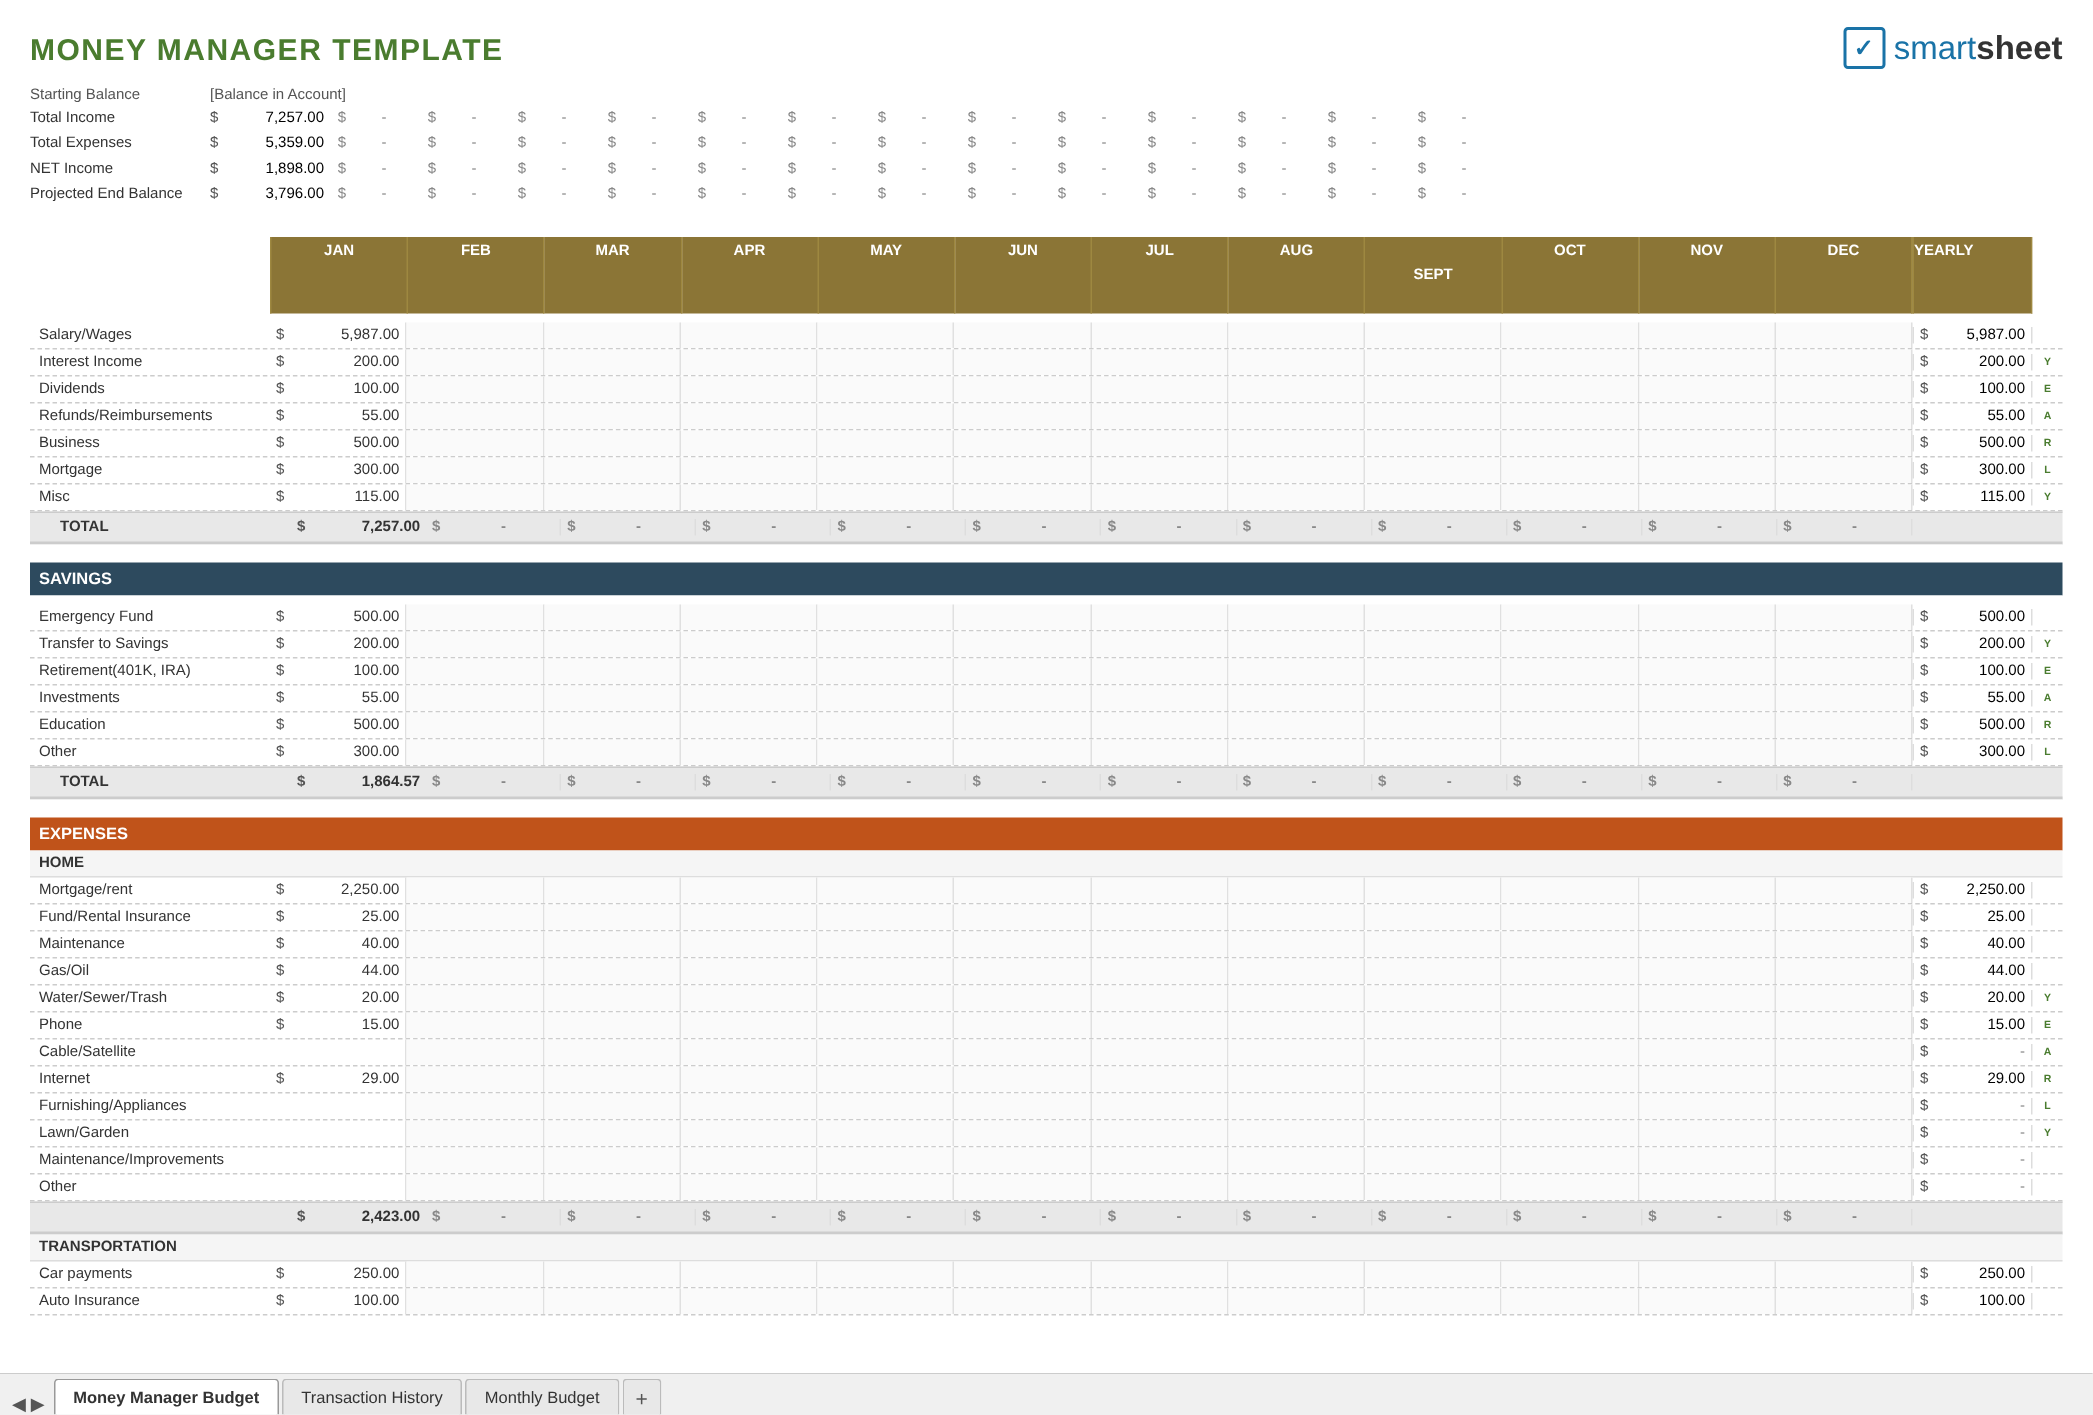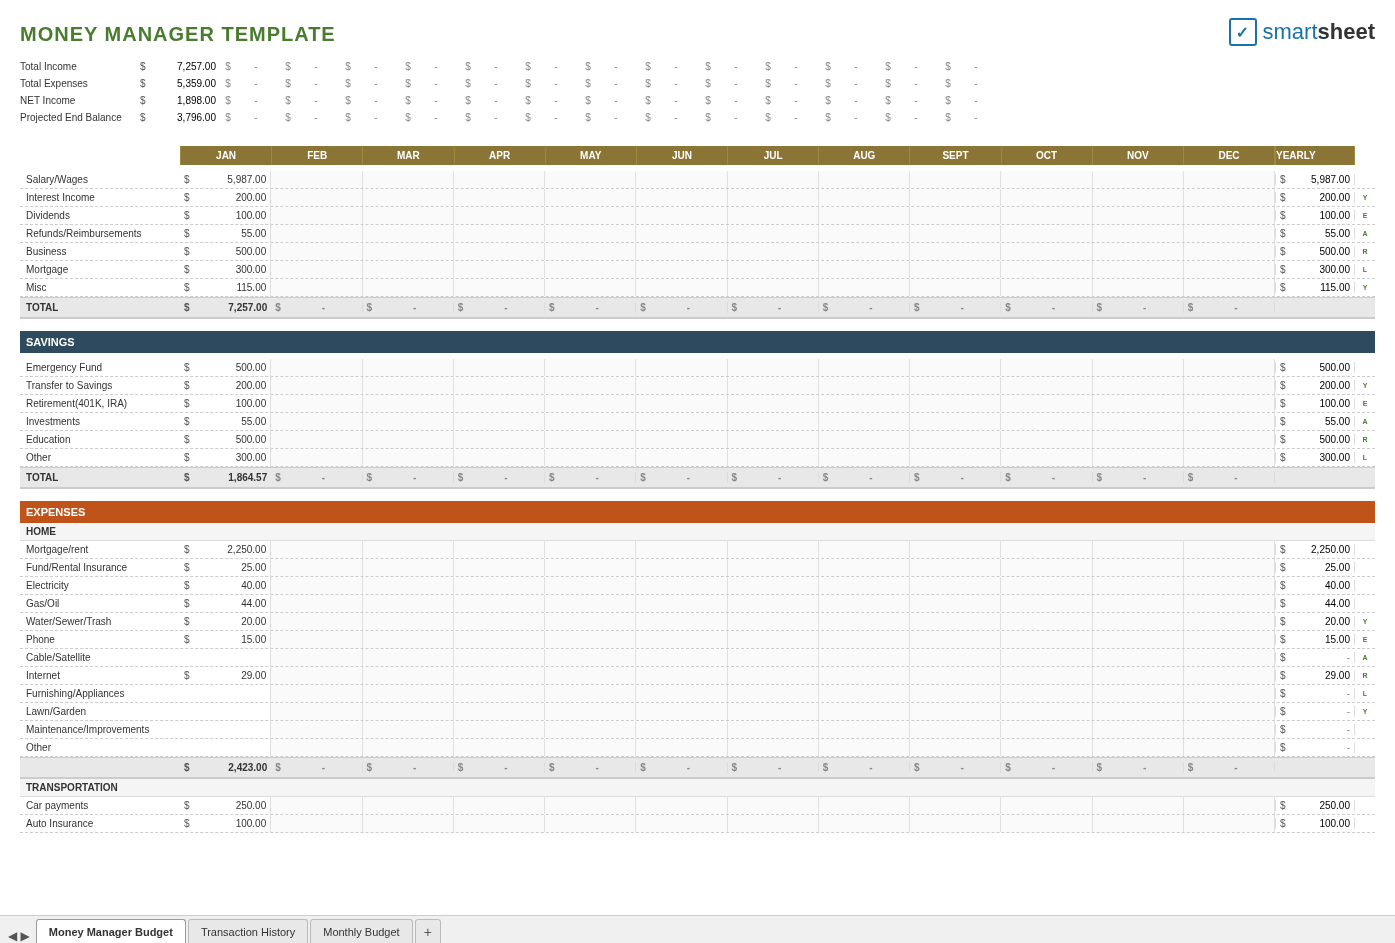--- a/index.html
+++ b/index.html
@@ -185,20 +185,21 @@
       border-top: 1px solid #ccc;
       border-bottom: 2px solid #ccc;
       font-size: 10px;
       font-weight: bold;
     }
     .total-row .label-col {
       width: 160px;
       min-width: 160px;
       padding-left: 6px;
       color: #333;
+      margin-left: 14px;
     }
     .total-row .val-cell {
       flex: 1;
       display: flex;
       align-items: center;
     }
     .total-row .val-cell .dollar {
       padding-left: 4px;
       color: #555;
       width: 14px;
@@ -299,20 +300,24 @@
   <div class="title">MONEY MANAGER TEMPLATE</div>
   <div class="smartsheet-logo">
     <div class="check-box">✓</div>
     <div class="logo-text">
       <span>smart</span><strong>sheet</strong>
     </div>
   </div>
 </div>
 
 <div class="summary-top">
+  <div class="sum-note-row">
+    <div class="sum-note-label">Starting Balance</div>
+    <div class="sum-note-val">[Balance in Account]</div>
+  </div>
 
   <div id="summary-rows">
       <div class="sum-data-row">
         <div class="sdl">Total Income</div>
         <div style="display: flex; align-items: center; width: 80px;">
           <span style="color:#555;width:12px;">$</span>
           <span style="flex:1;text-align:right;padding-right:4px;">7,257.00</span>
         </div>
         <div class="sdash" style="display: flex; align-items: center; width: 60px;">
           <span style="color:#888;width:12px;padding-left:4px;">$</span>
@@ -553,21 +558,21 @@
     <div class="month-header label-col"></div>
     <div id="month-header-cells" style="display:flex; flex:1;">
         <div class="month-cell" style="flex: 1 1 0%; text-align: center; background: rgb(139, 117, 54); color: rgb(255, 255, 255); font-weight: bold; font-size: 10px; padding: 4px 0px; border-right: 1px solid rgb(158, 136, 64);">JAN</div>
         <div class="month-cell" style="flex: 1 1 0%; text-align: center; background: rgb(139, 117, 54); color: rgb(255, 255, 255); font-weight: bold; font-size: 10px; padding: 4px 0px; border-right: 1px solid rgb(158, 136, 64);">FEB</div>
         <div class="month-cell" style="flex: 1 1 0%; text-align: center; background: rgb(139, 117, 54); color: rgb(255, 255, 255); font-weight: bold; font-size: 10px; padding: 4px 0px; border-right: 1px solid rgb(158, 136, 64);">MAR</div>
         <div class="month-cell" style="flex: 1 1 0%; text-align: center; background: rgb(139, 117, 54); color: rgb(255, 255, 255); font-weight: bold; font-size: 10px; padding: 4px 0px; border-right: 1px solid rgb(158, 136, 64);">APR</div>
         <div class="month-cell" style="flex: 1 1 0%; text-align: center; background: rgb(139, 117, 54); color: rgb(255, 255, 255); font-weight: bold; font-size: 10px; padding: 4px 0px; border-right: 1px solid rgb(158, 136, 64);">MAY</div>
         <div class="month-cell" style="flex: 1 1 0%; text-align: center; background: rgb(139, 117, 54); color: rgb(255, 255, 255); font-weight: bold; font-size: 10px; padding: 4px 0px; border-right: 1px solid rgb(158, 136, 64);">JUN</div>
         <div class="month-cell" style="flex: 1 1 0%; text-align: center; background: rgb(139, 117, 54); color: rgb(255, 255, 255); font-weight: bold; font-size: 10px; padding: 4px 0px; border-right: 1px solid rgb(158, 136, 64);">JUL</div>
         <div class="month-cell" style="flex: 1 1 0%; text-align: center; background: rgb(139, 117, 54); color: rgb(255, 255, 255); font-weight: bold; font-size: 10px; padding: 4px 0px; border-right: 1px solid rgb(158, 136, 64);">AUG</div>
-        <div class="month-cell" style="flex: 1 1 0%; text-align: center; background: rgb(139, 117, 54); color: rgb(255, 255, 255); font-weight: bold; font-size: 10px; padding: 4px 0px; border-right: 1px solid rgb(158, 136, 64);">SEPT</div>
+        <div class="month-cell" style="flex: 1 1 0%; text-align: center; background: rgb(139, 117, 54); color: rgb(255, 255, 255); font-weight: bold; font-size: 10px; padding: 20px 0px; border-right: 1px solid rgb(158, 136, 64);">SEPT</div>
         <div class="month-cell" style="flex: 1 1 0%; text-align: center; background: rgb(139, 117, 54); color: rgb(255, 255, 255); font-weight: bold; font-size: 10px; padding: 4px 0px; border-right: 1px solid rgb(158, 136, 64);">OCT</div>
         <div class="month-cell" style="flex: 1 1 0%; text-align: center; background: rgb(139, 117, 54); color: rgb(255, 255, 255); font-weight: bold; font-size: 10px; padding: 4px 0px; border-right: 1px solid rgb(158, 136, 64);">NOV</div>
         <div class="month-cell" style="flex: 1 1 0%; text-align: center; background: rgb(139, 117, 54); color: rgb(255, 255, 255); font-weight: bold; font-size: 10px; padding: 4px 0px; border-right: 1px solid rgb(158, 136, 64);">DEC</div>
       </div>
     <div class="month-header yearly-col" style="text-align:center; background:#8b7536; color:#fff; font-weight:bold; font-size:10px; padding:4px 0; border-right:1px solid #9e8840; border-left:1px solid #9e8840; width:80px; min-width:80px;">YEARLY</div>
     <div class="month-header side-label"></div>
   </div>
 
   <div class="spacer-row"></div>
   <div id="income-rows">
@@ -1043,21 +1048,21 @@
         <div class="val-cell empty-month" style="flex: 1 1 0%; height: 100%; border-right: 1px solid rgb(224, 224, 224); background: rgb(250, 250, 250);"></div>
         <div class="val-cell empty-month" style="flex: 1 1 0%; height: 100%; border-right: 1px solid rgb(224, 224, 224); background: rgb(250, 250, 250);"></div>
         <div class="val-cell empty-month" style="flex: 1 1 0%; height: 100%; border-right: 1px solid rgb(224, 224, 224); background: rgb(250, 250, 250);"></div>
         <div class="yearly-col" style="width: 80px; min-width: 80px; display: flex; align-items: center; border-right: 1px solid rgb(221, 221, 221); border-left: 1px solid rgb(221, 221, 221);">
           <span style="padding-left:4px;color:#555;width:14px;">$</span>
           <span style="flex:1;text-align:right;padding-right:4px;">25.00</span>
         </div>
         <div class="side-label" style="width: 20px; min-width: 20px; font-size: 7px; color: rgb(74, 124, 47); font-weight: bold; text-align: center; line-height: 1;"></div>
       </div>
       <div class="data-row">
-        <div class="label-col">Electricity</div>
+        <div class="label-col">Maintenance</div>
         <div class="val-cell" style="flex: 1 1 0%; display: flex; align-items: center; border-right: 1px solid rgb(224, 224, 224); height: 100%;">
           <span class="dollar" style="padding-left:4px;color:#555;width:14px;">$</span>
           <span class="amount" style="flex:1;text-align:right;padding-right:4px;">40.00</span>
         </div>
         <div class="val-cell empty-month" style="flex: 1 1 0%; height: 100%; border-right: 1px solid rgb(224, 224, 224); background: rgb(250, 250, 250);"></div>
         <div class="val-cell empty-month" style="flex: 1 1 0%; height: 100%; border-right: 1px solid rgb(224, 224, 224); background: rgb(250, 250, 250);"></div>
         <div class="val-cell empty-month" style="flex: 1 1 0%; height: 100%; border-right: 1px solid rgb(224, 224, 224); background: rgb(250, 250, 250);"></div>
         <div class="val-cell empty-month" style="flex: 1 1 0%; height: 100%; border-right: 1px solid rgb(224, 224, 224); background: rgb(250, 250, 250);"></div>
         <div class="val-cell empty-month" style="flex: 1 1 0%; height: 100%; border-right: 1px solid rgb(224, 224, 224); background: rgb(250, 250, 250);"></div>
         <div class="val-cell empty-month" style="flex: 1 1 0%; height: 100%; border-right: 1px solid rgb(224, 224, 224); background: rgb(250, 250, 250);"></div>

